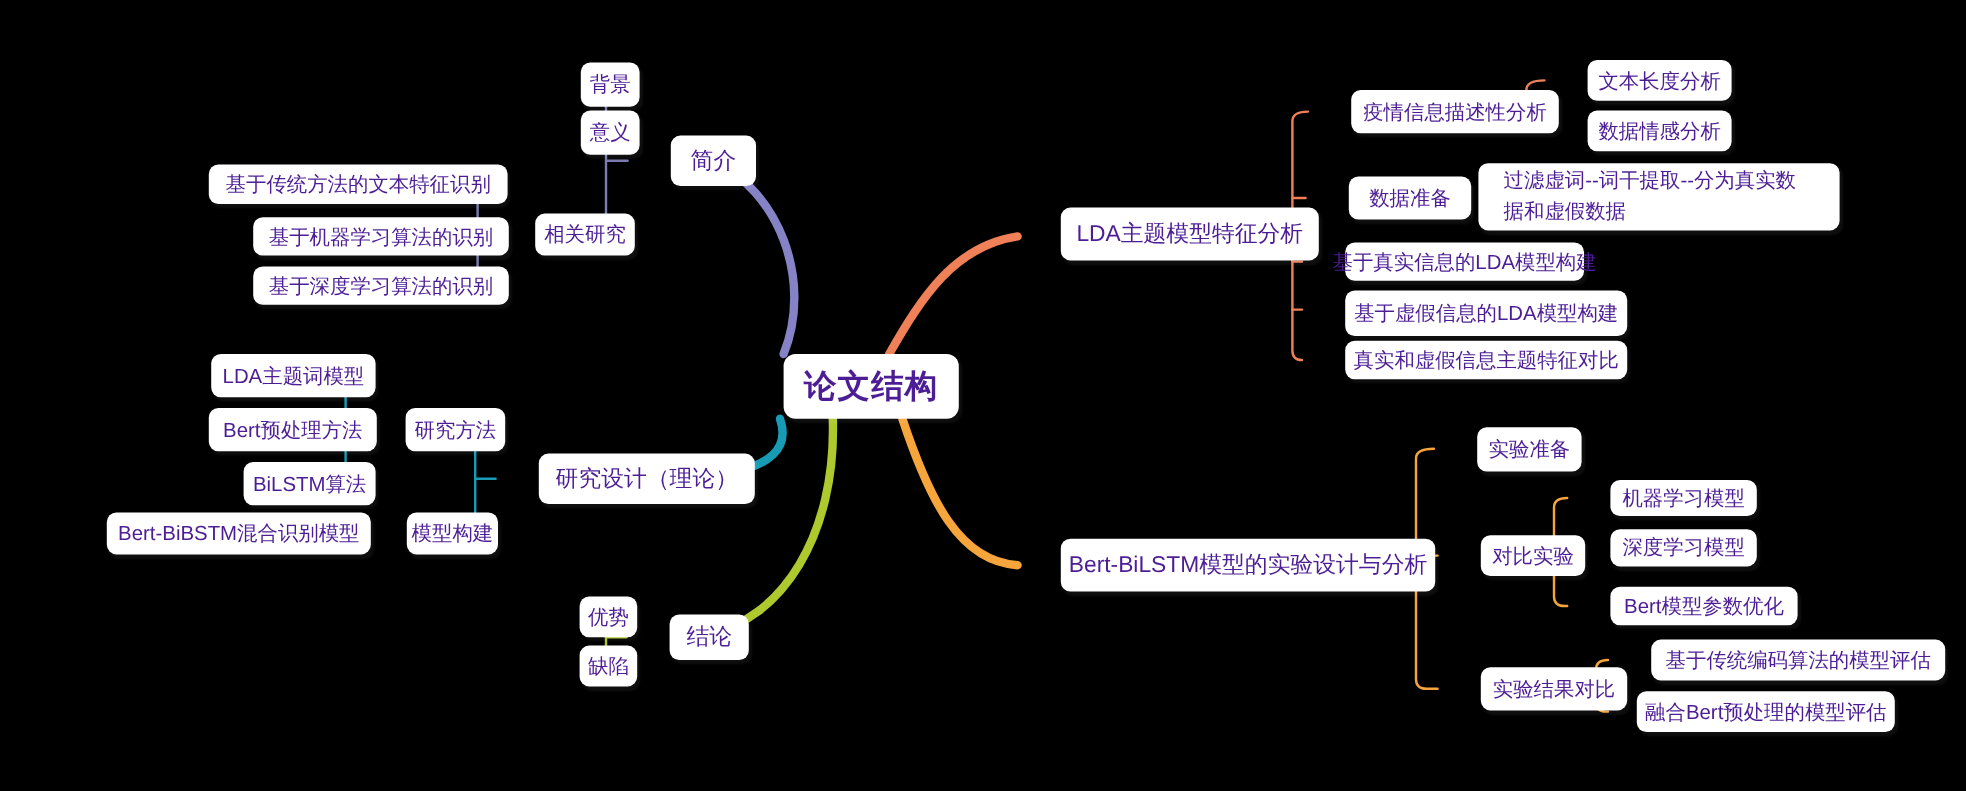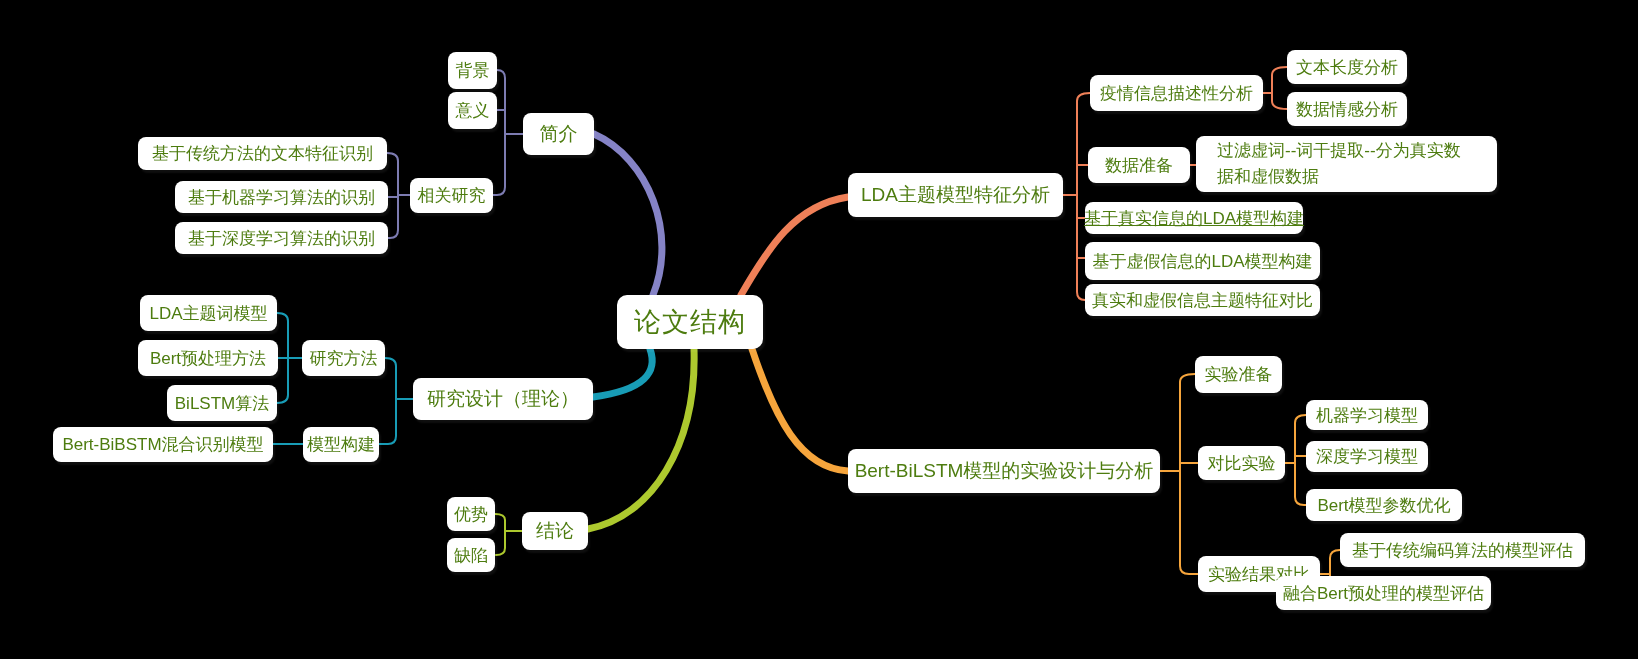--- a/index.html
+++ b/index.html
@@ -4,24 +4,25 @@
 <style>
   html,body{margin:0;padding:0;background:#000;}
   .stage{
     position:relative;width:1638px;height:659px;background:#000;overflow:hidden;
     font-family:"Liberation Sans","DejaVu Sans",sans-serif;
   }
   .stage svg{position:absolute;left:0;top:0;}
   .node{
     position:absolute;background:#ffffff;border-radius:8px;
     display:flex;align-items:center;justify-content:center;
-    color:#4d7c0f;white-space:nowrap;box-sizing:border-box;
+    color:#4c1d95;white-space:nowrap;box-sizing:border-box;
     box-shadow:2px 3px 2px rgba(255,255,255,0.06);
+    margin-left:36px;
   }
-  .lvl-root{font-size:27px;font-weight:400;border-radius:10px;letter-spacing:1px;}
+  .lvl-root{font-size:27px;font-weight:700;border-radius:10px;letter-spacing:1px;}
   .lvl-branch{font-size:19px;font-weight:400;}
   .lvl-child{font-size:17px;font-weight:400;}
   .multiline{white-space:normal;text-align:left;justify-content:flex-start;
     line-height:1.55;padding:2px 21px;}
 </style>
 </head>
 <body>
 
 <div class="stage">
 
@@ -97,39 +98,39 @@
   <div class="node lvl-child" style="left:138px;top:137px;width:249px;height:33px;">基于传统方法的文本特征识别</div>
   <div class="node lvl-child" style="left:175px;top:181px;width:213px;height:32px;">基于机器学习算法的识别</div>
   <div class="node lvl-child" style="left:175px;top:222px;width:213px;height:32px;">基于深度学习算法的识别</div>
 
   <div class="node lvl-branch" style="left:848px;top:173px;width:215px;height:44px;">LDA主题模型特征分析</div>
   <div class="node lvl-child" style="left:1090px;top:75px;width:173px;height:36px;">疫情信息描述性分析</div>
   <div class="node lvl-child" style="left:1287px;top:50px;width:120px;height:34px;">文本长度分析</div>
   <div class="node lvl-child" style="left:1287px;top:92px;width:120px;height:34px;">数据情感分析</div>
   <div class="node lvl-child" style="left:1088px;top:147px;width:102px;height:36px;text-align:center;">数据准备</div>
   <div class="node lvl-child multiline" style="left:1196px;top:136px;width:301px;height:56px;">过滤虚词--词干提取--分为真实数据和虚假数据</div>
-  <div class="node lvl-child" style="left:1085px;top:202px;width:218px;height:32px;text-decoration:underline;">基于真实信息的LDA模型构建</div>
+  <div class="node lvl-child" style="left:1085px;top:202px;width:199px;height:32px;">基于真实信息的LDA模型构建</div>
   <div class="node lvl-child" style="left:1085px;top:242px;width:235px;height:38px;">基于虚假信息的LDA模型构建</div>
   <div class="node lvl-child" style="left:1085px;top:284px;width:235px;height:32px;">真实和虚假信息主题特征对比</div>
 
   <div class="node lvl-branch" style="left:413px;top:378px;width:180px;height:42px;">研究设计（理论）</div>
   <div class="node lvl-child" style="left:302px;top:340px;width:83px;height:36px;">研究方法</div>
   <div class="node lvl-child" style="left:140px;top:295px;width:137px;height:36px;">LDA主题词模型</div>
   <div class="node lvl-child" style="left:138px;top:340px;width:140px;height:36px;">Bert预处理方法</div>
   <div class="node lvl-child" style="left:167px;top:385px;width:110px;height:36px;">BiLSTM算法</div>
   <div class="node lvl-child" style="left:303px;top:427px;width:76px;height:35px;">模型构建</div>
   <div class="node lvl-child" style="left:53px;top:427px;width:220px;height:35px;">Bert-BiBSTM混合识别模型</div>
 
   <div class="node lvl-branch" style="left:848px;top:449px;width:312px;height:44px;">Bert-BiLSTM模型的实验设计与分析</div>
   <div class="node lvl-child" style="left:1195px;top:356px;width:87px;height:37px;">实验准备</div>
   <div class="node lvl-child" style="left:1198px;top:446px;width:87px;height:34px;">对比实验</div>
   <div class="node lvl-child" style="left:1306px;top:400px;width:122px;height:30px;">机器学习模型</div>
   <div class="node lvl-child" style="left:1306px;top:441px;width:122px;height:31px;">深度学习模型</div>
   <div class="node lvl-child" style="left:1306px;top:489px;width:156px;height:32px;">Bert模型参数优化</div>
   <div class="node lvl-child" style="left:1198px;top:556px;width:122px;height:36px;">实验结果对比</div>
   <div class="node lvl-child" style="left:1340px;top:533px;width:245px;height:34px;">基于传统编码算法的模型评估</div>
-  <div class="node lvl-child" style="left:1276px;top:576px;width:215px;height:34px;">融合Bert预处理的模型评估</div>
+  <div class="node lvl-child" style="left:1328px;top:576px;width:215px;height:34px;">融合Bert预处理的模型评估</div>
 
   <div class="node lvl-branch" style="left:522px;top:512px;width:66px;height:38px;">结论</div>
   <div class="node lvl-child" style="left:447px;top:497px;width:48px;height:34px;">优势</div>
   <div class="node lvl-child" style="left:447px;top:538px;width:48px;height:34px;">缺陷</div>
 
 </div>
 
 </body></html>

